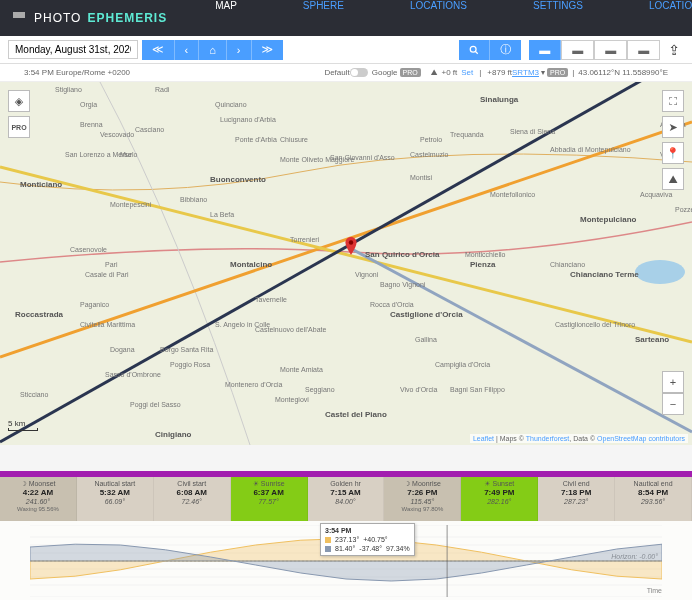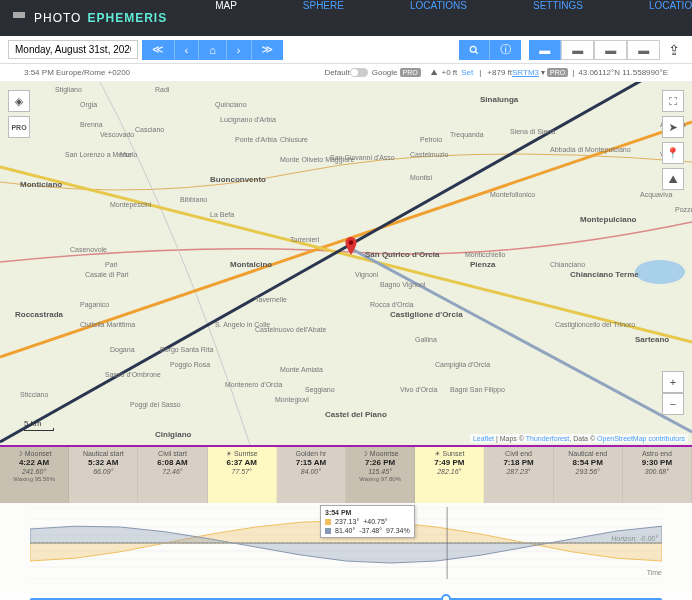--- a/index.html
+++ b/index.html
@@ -23,31 +23,31 @@
   .info-bar { height: 18px; background: #fff; display: flex; align-items: center; padding: 0 24px; font-size: 8px; color: #666; border-bottom: 1px solid #eee; }
   .badge { background: #999; color: #fff; padding: 1px 3px; border-radius: 2px; font-size: 7px; }
   .link { color: #4a9eff; }
   .map-container { position: relative; height: 363px; background: #e8e8d8; overflow: hidden; }
   .map-svg { position: absolute; inset: 0; }
   .map-controls-left { position: absolute; top: 8px; left: 8px; display: flex; flex-direction: column; gap: 4px; }
   .map-controls-right { position: absolute; top: 8px; right: 8px; display: flex; flex-direction: column; gap: 4px; }
   .map-btn { background: #fff; border: 1px solid #bbb; width: 22px; height: 22px; display: flex; align-items: center; justify-content: center; cursor: pointer; font-size: 11px; color: #555; }
   .map-btn.pro { font-size: 7px; font-weight: bold; }
   .zoom-control { position: absolute; bottom: 30px; right: 8px; display: flex; flex-direction: column; }
-  .scale { position: absolute; bottom: 14px; left: 24px; font-size: 8px; color: #333; }
+  .scale { position: absolute; bottom: 14px; left: 8px; font-size: 8px; color: #333; }
   .scale-bar { border: 1px solid #333; border-top: none; width: 30px; height: 3px; }
   .attribution { position: absolute; bottom: 2px; right: 4px; font-size: 7px; color: #666; background: rgba(255,255,255,0.7); padding: 1px 3px; }
-  .ephemeris-strip { display: flex; background: #d8d0c4; height: 58px; border-top: 2px solid #a21caf; }
+  .ephemeris-strip { display: flex; background: #d8d0c4; height: 50px; border-top: 6px solid #a21caf; margin-top: 26px; }
   .eph-cell { flex: 1; padding: 3px 4px; font-size: 7px; color: #444; border-right: 1px solid rgba(0,0,0,0.05); text-align: center; line-height: 1.2; }
   .eph-cell .label { font-size: 7px; color: #555; }
   .eph-cell .time { font-weight: bold; font-size: 8px; color: #222; }
   .eph-cell .angle { font-style: italic; font-size: 7px; color: #555; }
   .eph-cell .extra { font-size: 6px; color: #666; }
   .eph-cell.moon { background: #c8c0b0; }
-  .eph-cell.sun { background: #fef9c3; }
+  .eph-cell.sun { background: #84cc16; }
   .chart-area { height: 90px; background: #fcfcfa; position: relative; padding: 4px 30px 14px 30px; }
   .chart-svg { width: 100%; height: 100%; }
   .chart-axis-label { font-size: 7px; fill: #888; }
   .tooltip { position: absolute; top: 2px; left: 320px; background: #fff; border: 1px solid #aaa; box-shadow: 1px 1px 3px rgba(0,0,0,0.2); padding: 2px 4px; font-size: 7px; line-height: 1.3; }
   .tooltip .row { display: flex; gap: 4px; align-items: center; }
   .tooltip .swatch { width: 6px; height: 6px; display: inline-block; }
   .slider-bar { height: 12px; padding: 0 30px; background: #fff; display: flex; align-items: center; }
   .slider-track { flex: 1; height: 3px; background: #4a9eff; border-radius: 2px; position: relative; }
   .slider-thumb { position: absolute; top: -4px; width: 10px; height: 10px; background: #fff; border: 2px solid #4a9eff; border-radius: 50%; }
   .pin { position: absolute; left: 344px; top: 155px; }
@@ -300,25 +300,20 @@
     <div class="eph-cell">
       <div class="label">Civil end</div>
       <div class="time">7:18 PM</div>
       <div class="angle">287.23°</div>
     </div>
     <div class="eph-cell">
       <div class="label">Nautical end</div>
       <div class="time">8:54 PM</div>
       <div class="angle">293.56°</div>
     </div>
-    <div class="eph-cell">
-      <div class="label">Astro end</div>
-      <div class="time">9:30 PM</div>
-      <div class="angle">300.68°</div>
-    </div>
   </div>
 
 <div class="chart-area">
   <svg class="chart-svg" viewBox="0 0 632 72" preserveAspectRatio="none">
     <g id="chart-g">
         <line x1="0" y1="72" x2="632" y2="72" stroke="#e8e8e8" stroke-width="0.5"></line>
         <text x="-4" y="74" text-anchor="end" class="chart-axis-label">-90</text>
         <line x1="0" y1="60" x2="632" y2="60" stroke="#e8e8e8" stroke-width="0.5"></line>
         <text x="-4" y="62" text-anchor="end" class="chart-axis-label">-60</text>
         <line x1="0" y1="52" x2="632" y2="52" stroke="#e8e8e8" stroke-width="0.5"></line>

